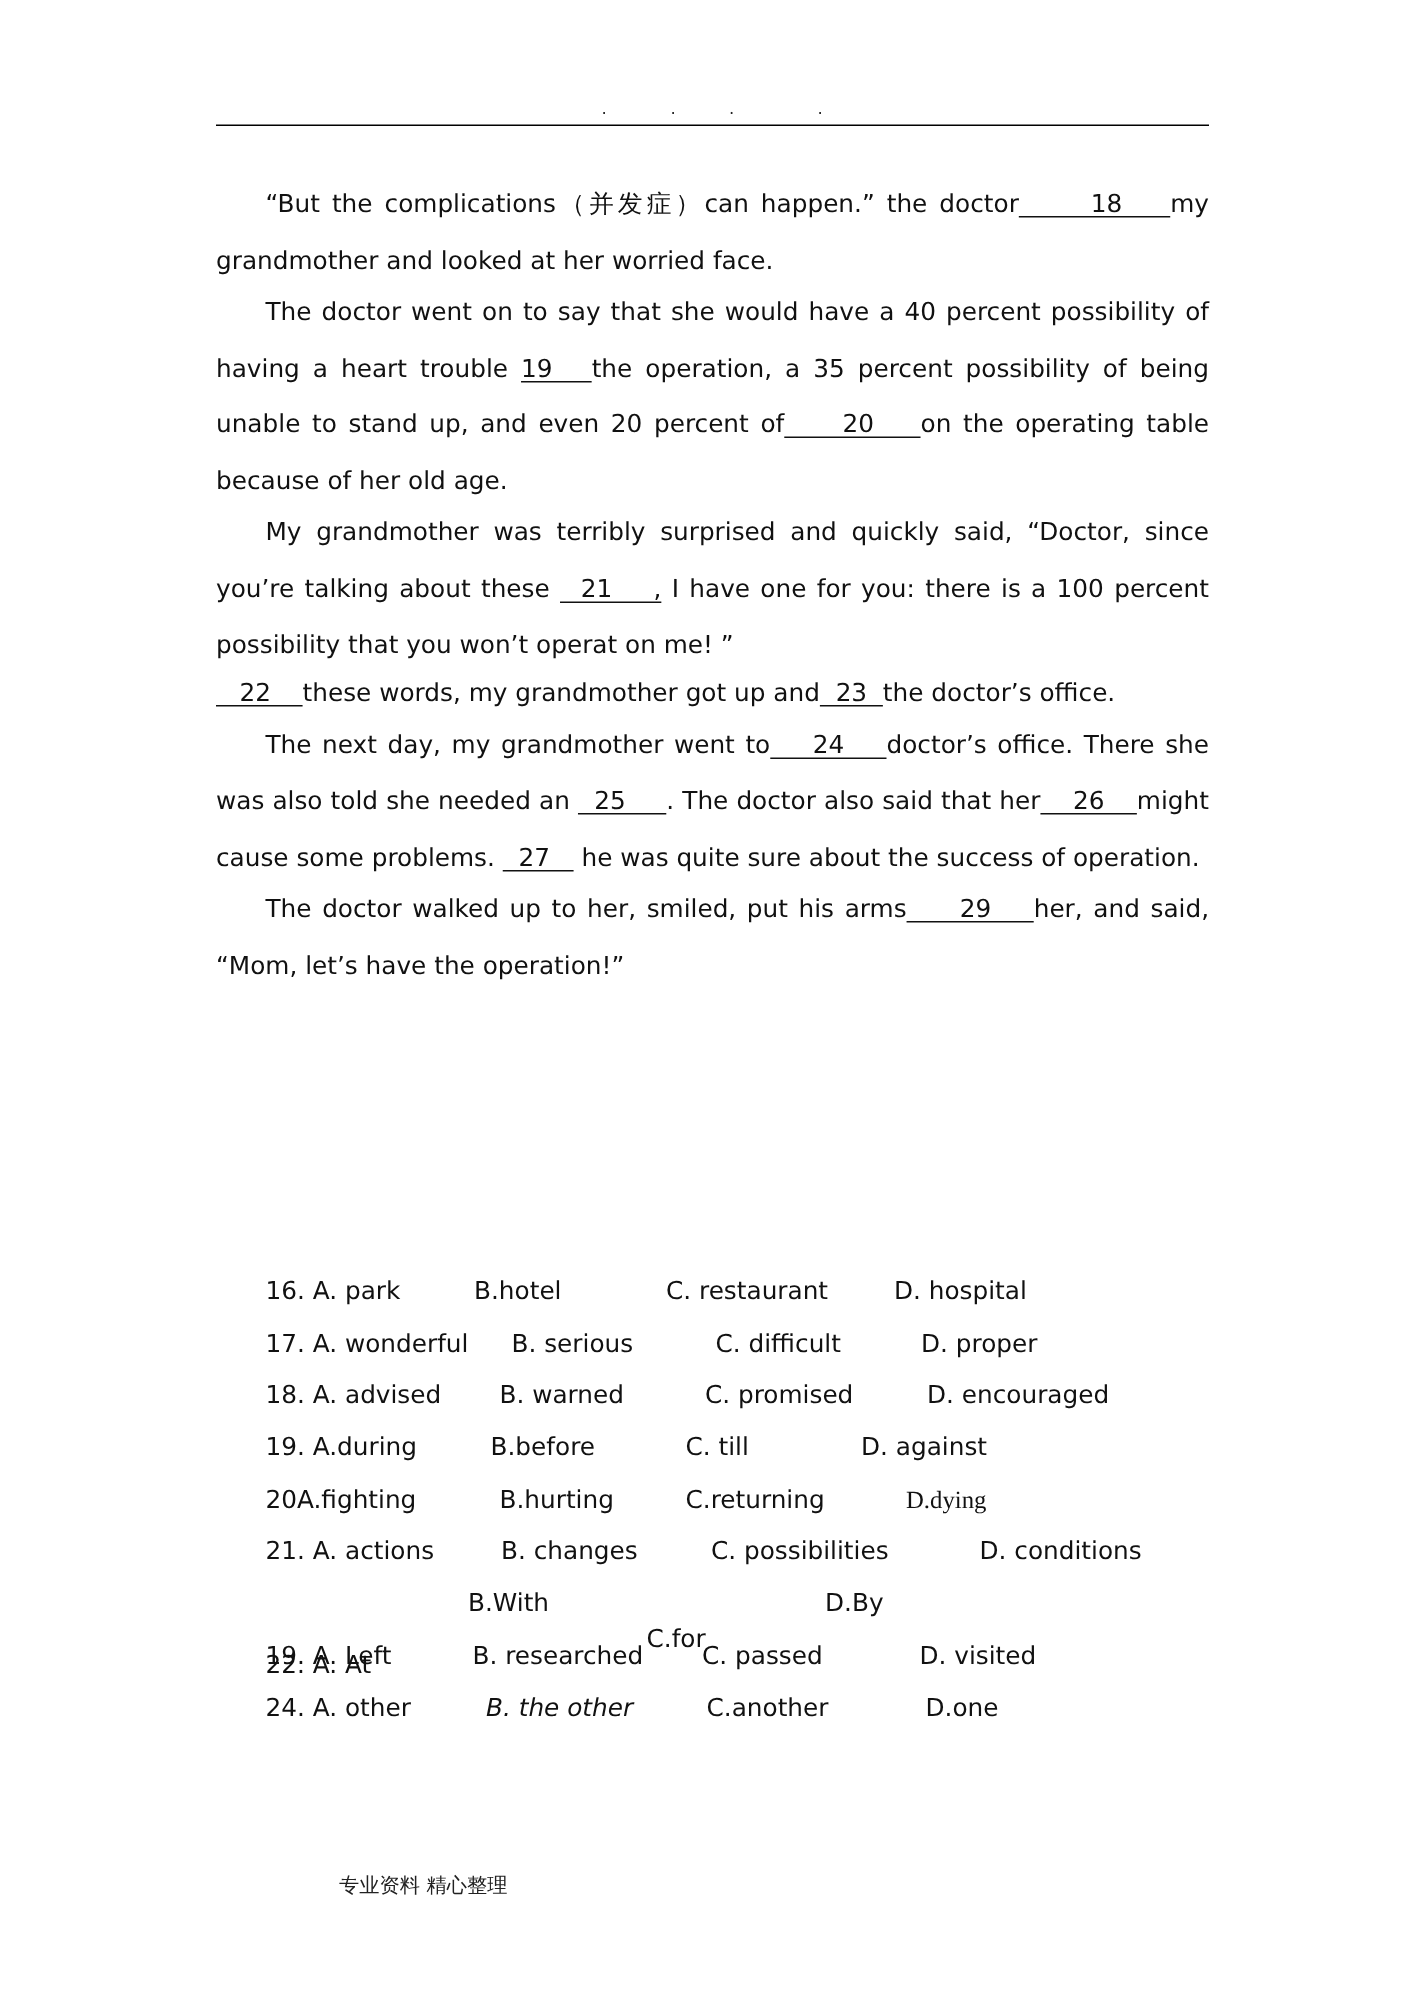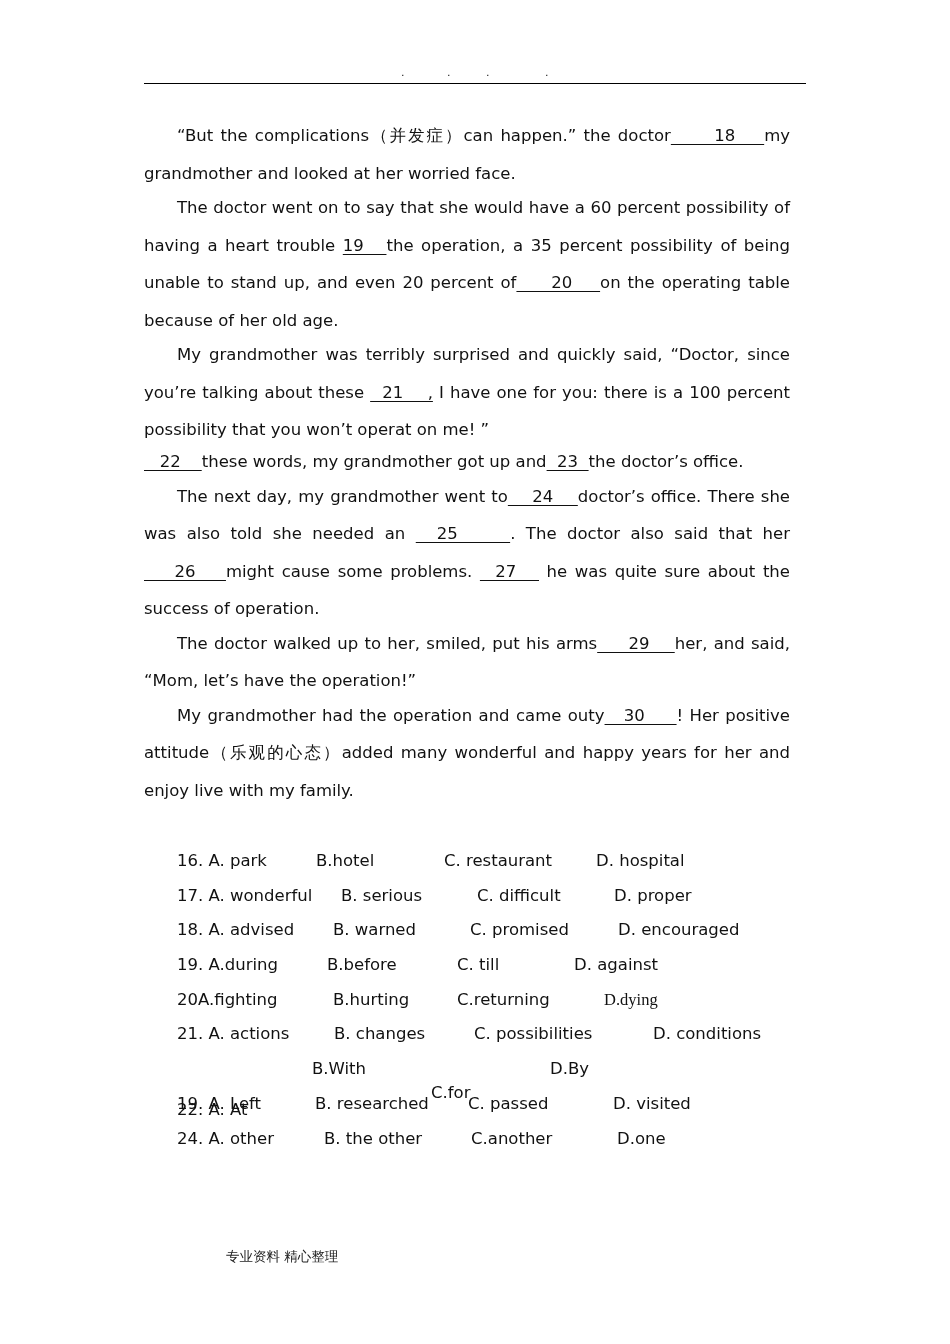--- a/index.html
+++ b/index.html
@@ -2,21 +2,21 @@
 <html><head>
 <meta charset="utf-8">
 <style>
   html, body { margin:0; padding:0; background:#ffffff; }
   body { width:950px; height:1344px; position:relative; overflow:hidden;
          font-family:"DejaVu Sans", sans-serif; color:#111; }
   .header-dots { position:absolute; top:66px; left:0; width:950px; height:14px; }
   .dot { position:absolute; top:0; font-size:11px; line-height:14px; color:#222; }
   .header-rule { position:absolute; left:144px; top:83px; width:662px; height:0; border-top:1.5px solid #000; }
   .content { position:absolute; left:144px; top:117px; width:662px; font-size:16.5px; }
-  .p { text-align:justify; text-align-last:left; line-height:37.5px; margin:0 16px -3px 0; text-indent:33px; }
+  .p { text-align:justify; text-align-last:left; line-height:37.5px; margin:0 0 -3px 0; text-indent:33px; }
   .p.noindent { text-indent:0; }
   .blank { text-decoration:underline; text-underline-offset:3px; white-space:pre; }
   .options { position:absolute; left:177px; top:849px; width:620px; font-size:16.5px; }
   .opt-row { position:relative; height:34.7px; line-height:24px; }
   .opt { position:absolute; top:0; white-space:pre; }
   .footer { position:absolute; left:226px; top:1248px; font-family:"DejaVu Serif", serif; font-size:13.5px; color:#222; }
 </style>
 </head>
 <body>
 
@@ -26,36 +26,33 @@
   <span class="dot" style="left:486px">.</span>
   <span class="dot" style="left:545px">.</span>
 </div>
 <div class="header-rule"></div>
 
 <div class="content">
   <p class="p">
     <span>“But the complications（并发症）can happen.” the doctor</span><span class="blank">      18    </span><span>my grandmother and looked at her worried face.</span>
   </p>
   <p class="p">
-    <span>The doctor went on to say that she would have a 60 percent possibility of having a heart trouble </span><span class="blank">19   </span><span>the operation, a 35 percent possibility of being unable to stand up, and even 20 percent of</span><span class="blank">     20    </span><span>on the operating table because of her old age.</span>
+    <span>The doctor went on to say that she would have a 40 percent possibility of having a heart trouble </span><span class="blank">19   </span><span>the operation, a 35 percent possibility of being unable to stand up, and even 20 percent of</span><span class="blank">     20    </span><span>on the operating table because of her old age.</span>
   </p>
   <p class="p">
     <span>My grandmother was terribly surprised and quickly said, “Doctor, since you’re talking about these </span><span class="blank">  21    ,</span><span> I have one for you: there is a 100 percent possibility that you won’t operat on me! ”</span>
   </p>
   <p class="p noindent" style="line-height:32px;margin-bottom:0">
     <span class="blank">   22    </span><span>these words, my grandmother got up and</span><span class="blank">  23  </span><span>the doctor’s office.</span>
   </p>
   <p class="p">
     <span>The next day, my grandmother went to</span><span class="blank">    24    </span><span>doctor’s office. There she was also told she needed an </span><span class="blank">  25     </span><span>. The doctor also said that her</span><span class="blank">    26    </span><span>might cause some problems. </span><span class="blank">  27   </span><span> he was quite sure about the success of operation.</span>
   </p>
   <p class="p">
     <span>The doctor walked up to her, smiled, put his arms</span><span class="blank">     29    </span><span>her, and said, “Mom, let’s have the operation!”</span>
-  </p>
-  <p class="p">
-    <span>My grandmother had the operation and came outy</span><span class="blank">   30     </span><span>! Her positive attitude（乐观的心态）added many wonderful and happy years for her and enjoy live with my family.</span>
   </p>
 </div>
 
 <div class="options" id="options">
     <div class="opt-row">
       <span class="opt" style="left: 0px;">16. A. park</span>
       <span class="opt" style="left: 139px;">B.hotel</span>
       <span class="opt" style="left: 267px;">C. restaurant</span>
       <span class="opt" style="left: 419px;">D. hospital</span>
     </div>
@@ -96,19 +93,19 @@
       <span class="opt" style="left: 373px;">D.By</span>
     </div>
     <div class="opt-row">
       <span class="opt" style="left: 0px;">19. A. Left</span>
       <span class="opt" style="left: 138px;">B. researched</span>
       <span class="opt" style="left: 291px;">C. passed</span>
       <span class="opt" style="left: 436px;">D. visited</span>
     </div>
     <div class="opt-row">
       <span class="opt" style="left: 0px;">24. A. other</span>
-      <span class="opt" style="left: 147px;">B. the other</span>
+      <span class="opt" style="left: 147px; font-style: italic;">B. the other</span>
       <span class="opt" style="left: 294px;">C.another</span>
       <span class="opt" style="left: 440px;">D.one</span>
     </div>
   </div>
 
 <div class="footer">专业资料 精心整理</div>
 
 </body></html>

